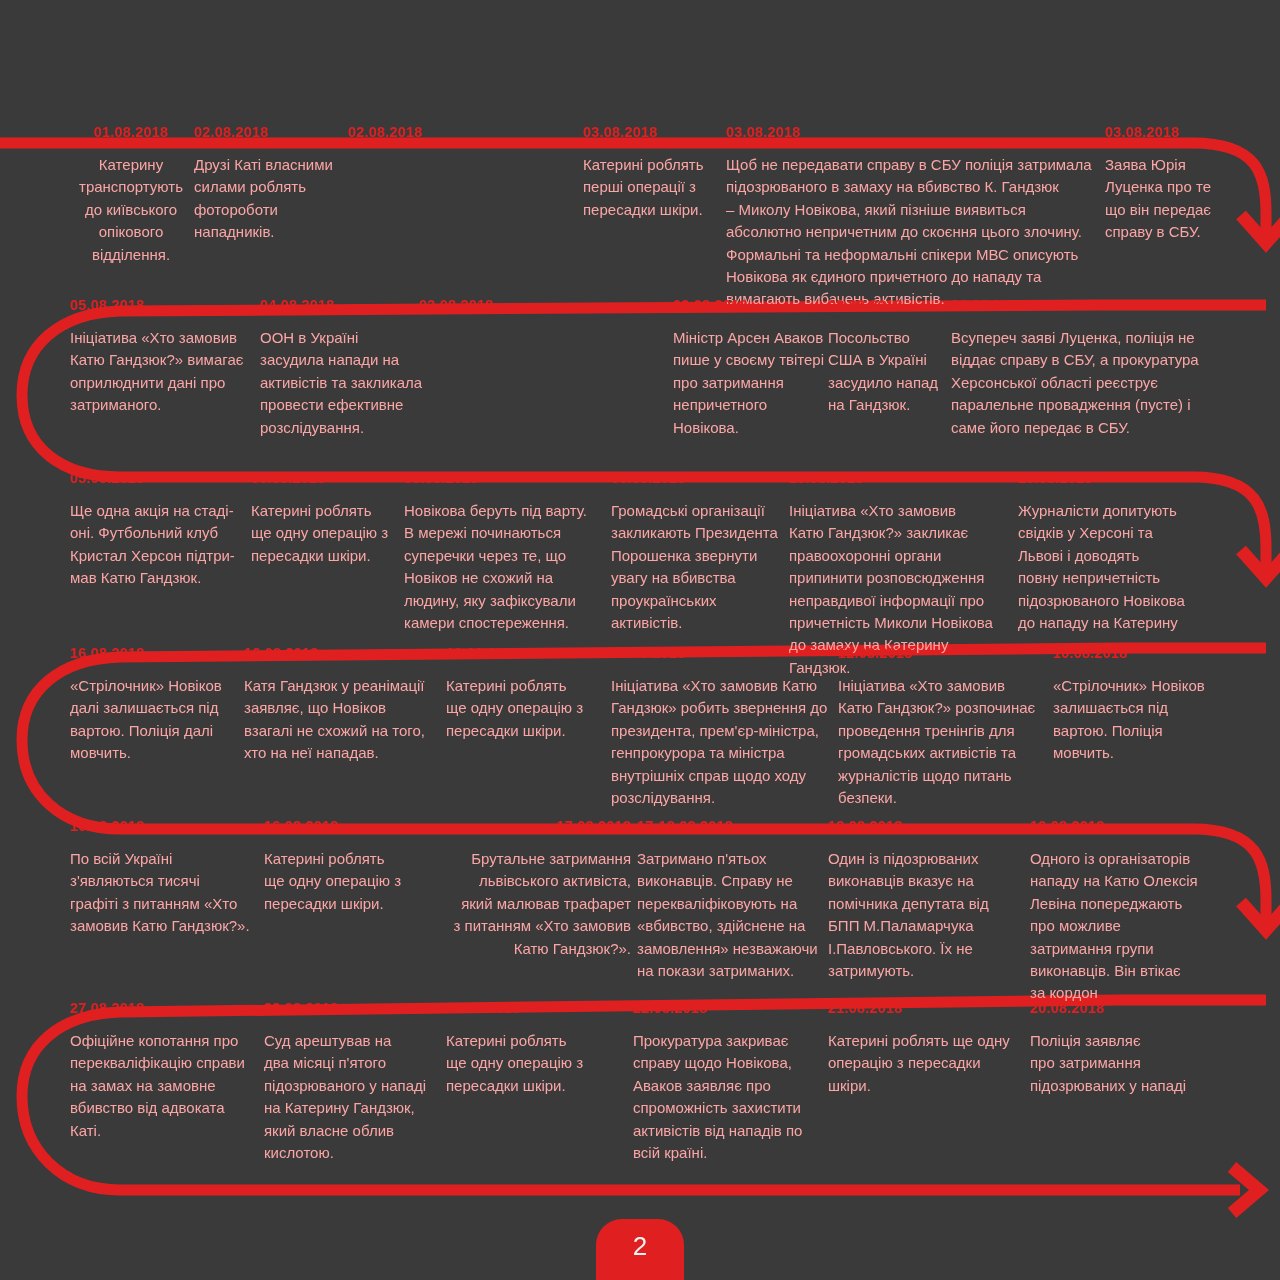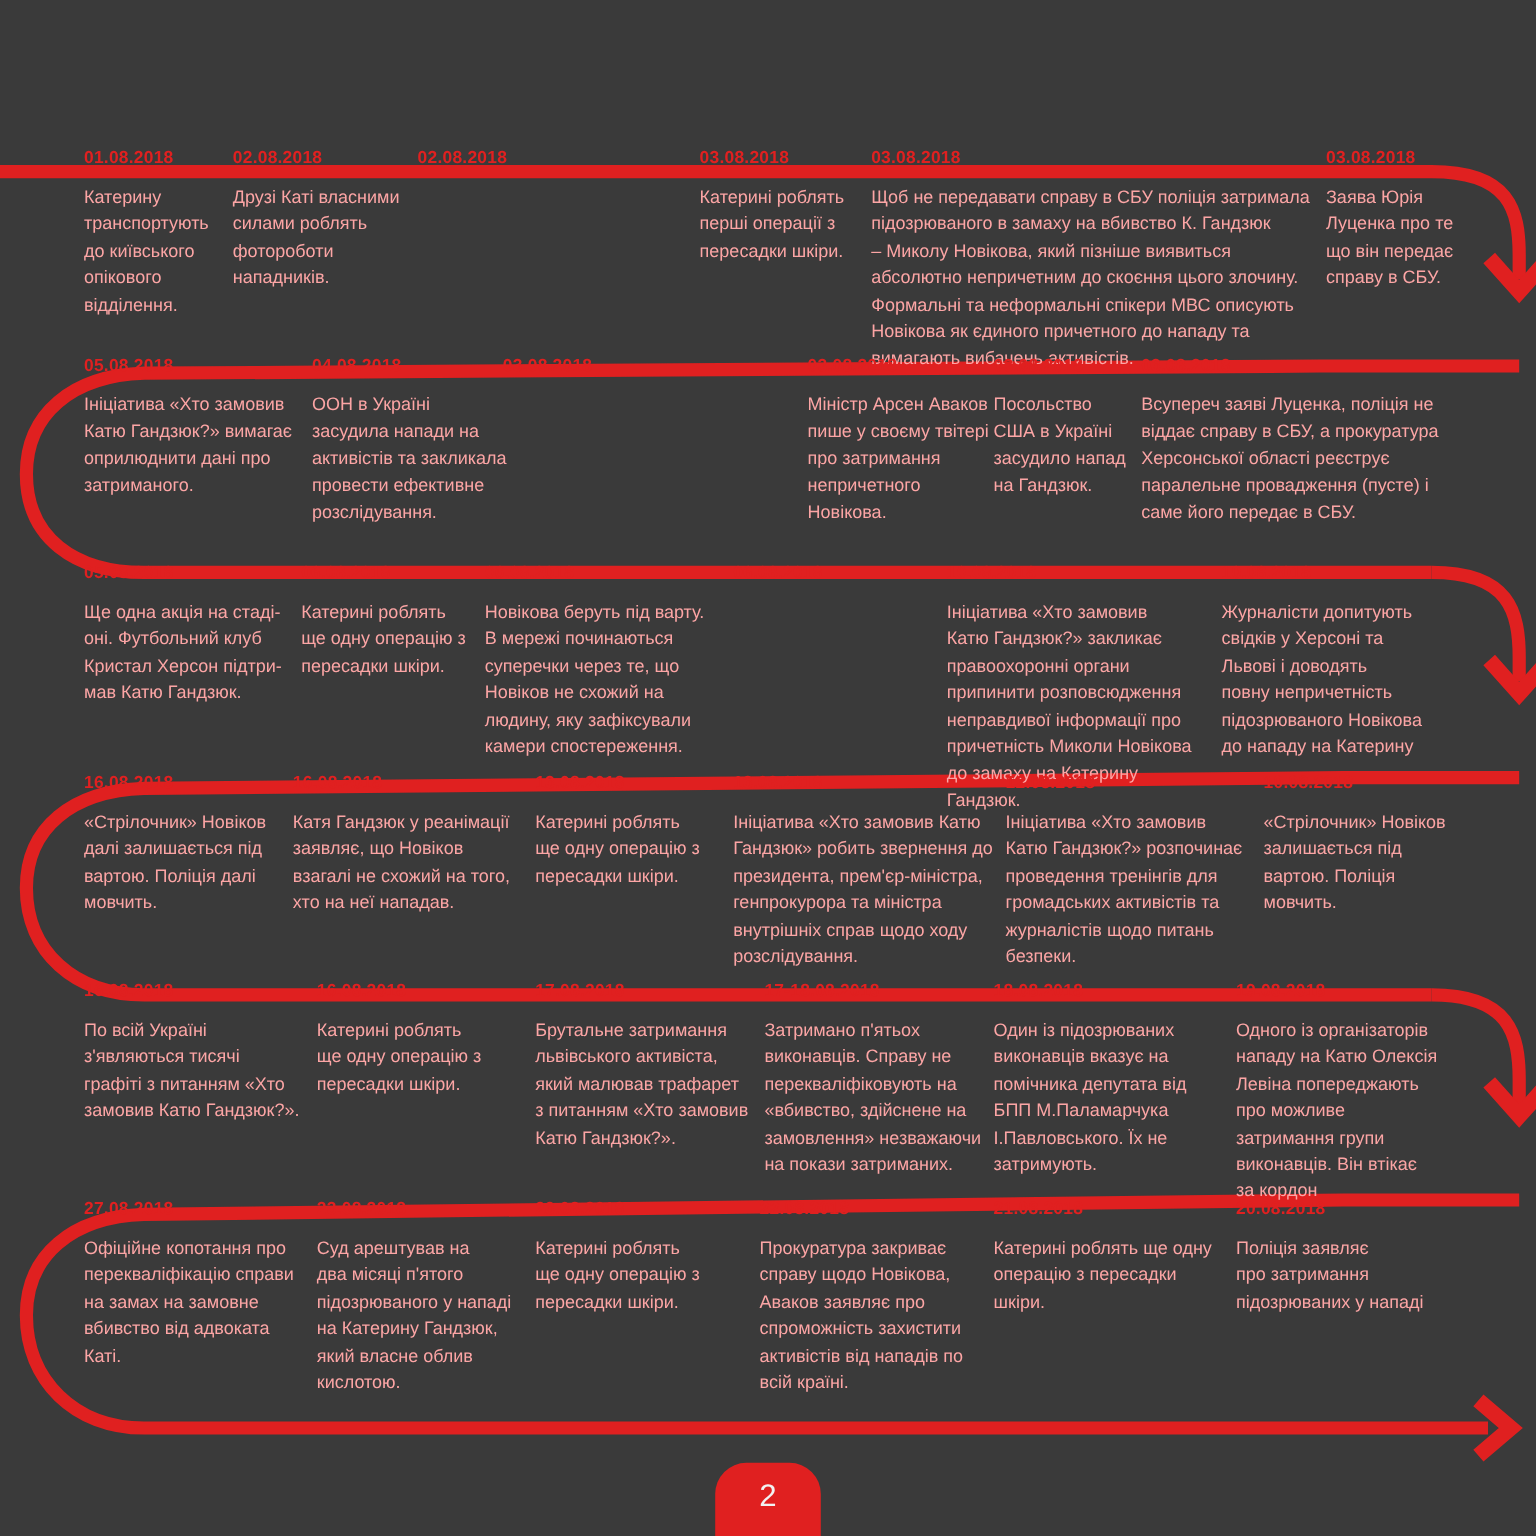--- a/index.html
+++ b/index.html
@@ -92,21 +92,21 @@
     <g fill="none" stroke="#e02020" stroke-width="13" stroke-linecap="butt" stroke-linejoin="miter">
       <polyline points="1241,215 1266,243 1291,215"></polyline>
       <polyline points="1241,550 1266,578 1291,550"></polyline>
       <polyline points="1241,902 1266,930 1291,902"></polyline>
       <polyline points="1232,1167 1259,1190 1232,1213"></polyline>
     </g>
   </svg>
 
   <div id="rows-layer">
       <div class="row" style="top: 124px;">
-        <div class="cell" style="left: 70px; width: 122px;">
+        <div class="cell" style="left: 70px; width: 122px; text-align: center;">
           <div class="date">01.08.2018</div>
           <div class="body-text">Катерину
 транспортують
 до київського
 опікового
 відділення.</div>
         </div>
         <div class="cell" style="left: 194px; width: 150px;">
           <div class="date">02.08.2018</div>
           <div class="body-text">Друзі Каті власними
@@ -202,20 +202,26 @@
           <div class="date">06.08.2018</div>
           <div class="body-text">Новікова беруть під варту.
 В мережі починаються
 суперечки через те, що
 Новіков не схожий на
 людину, яку зафіксували
 камери спостереження.</div>
         </div>
         <div class="cell" style="left: 611px; width: 172px;">
           <div class="date">06.08.2018</div>
+          <div class="body-text">Громадські організації
+закликають Президента
+Порошенка звернути
+увагу на вбивства
+проукраїнських
+активістів.</div>
         </div>
         <div class="cell" style="left: 789px; width: 222px;">
           <div class="date">10.08.2018</div>
           <div class="body-text">Ініціатива «Хто замовив
 Катю Гандзюк?» закликає
 правоохоронні органи
 припинити розповсюдження
 неправдивої інформації про
 причетність Миколи Новікова
 до замаху на Катерину Гандзюк.</div>
@@ -284,21 +290,21 @@
 з'являються тисячі
 графіті з питанням «Хто
 замовив Катю Гандзюк?».</div>
         </div>
         <div class="cell" style="left: 264px; width: 165px;">
           <div class="date">16.08.2018</div>
           <div class="body-text">Катерині роблять
 ще одну операцію з
 пересадки шкіри.</div>
         </div>
-        <div class="cell" style="left: 446px; width: 185px;">
+        <div class="cell" style="left: 446px; width: 185px; text-align: right;">
           <div class="date">17.08.2018</div>
           <div class="body-text">Брутальне затримання
 львівського активіста,
 який малював трафарет
 з питанням «Хто замовив
 Катю Гандзюк?».</div>
         </div>
         <div class="cell" style="left: 637px; width: 185px;">
           <div class="date">17-18.08.2018</div>
           <div class="body-text">Затримано п'ятьох

